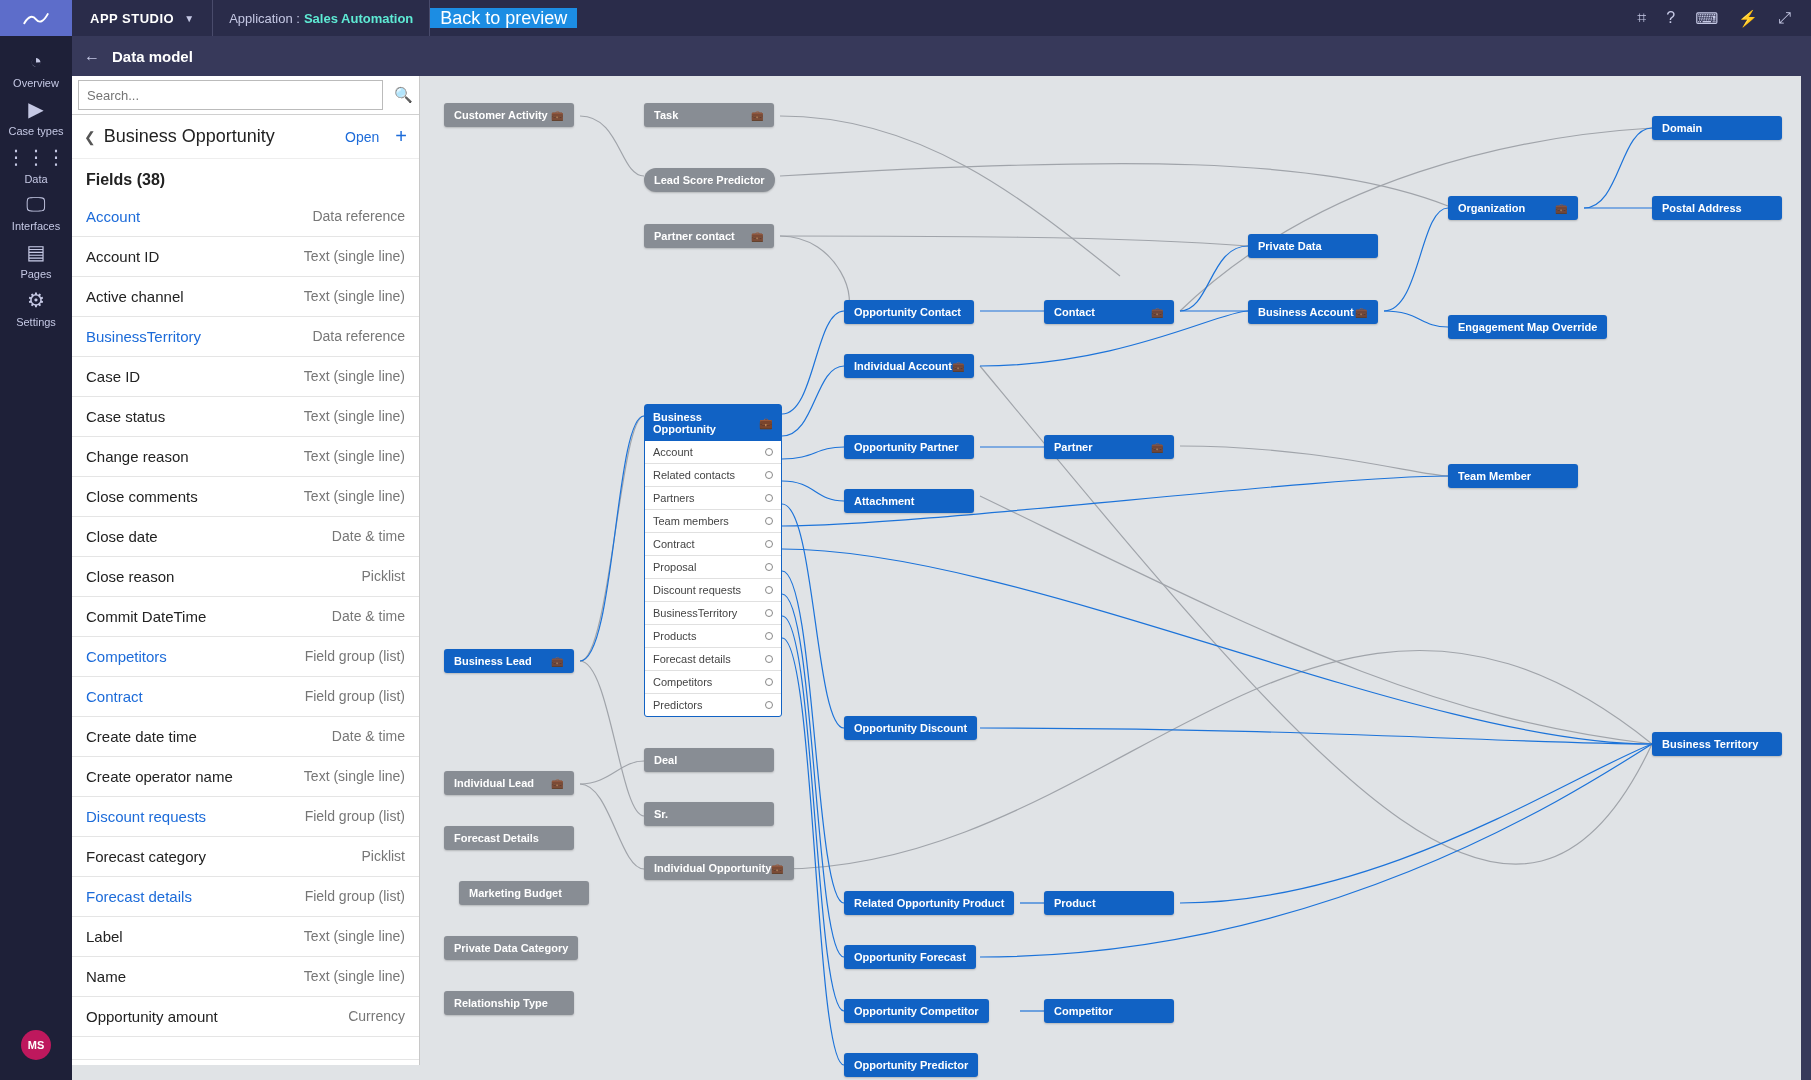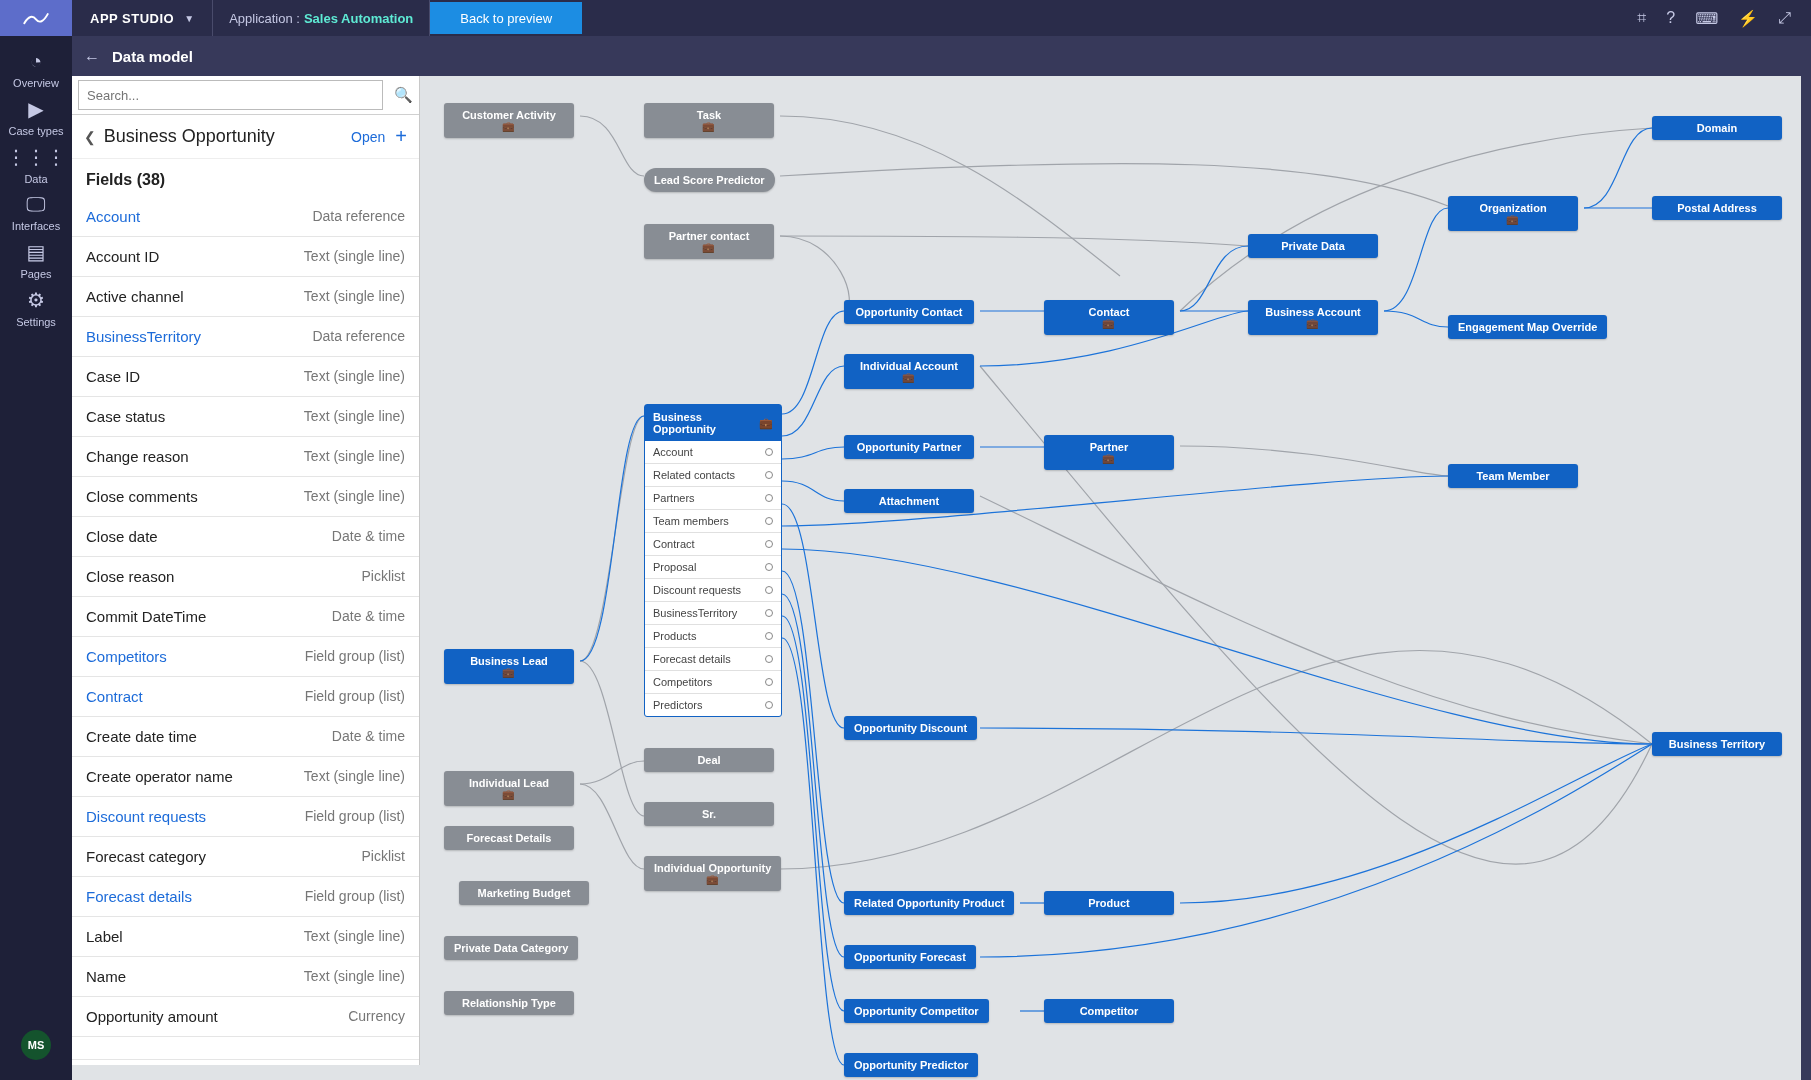--- a/index.html
+++ b/index.html
@@ -7,57 +7,57 @@
 
 
 .topbar { position: absolute; top: 0; left: 0; right: 0; height: 36px; background: #2a2c4a; display: flex; align-items: center; color: #fff; font-size: 13px; z-index: 50; }
 .logo-box { width: 72px; height: 36px; background: #5d6dca; display: flex; align-items: center; justify-content: center; }
 .logo-box svg { width: 26px; height: 18px; }
 .app-switch { display: flex; align-items: center; padding: 0 18px; gap: 10px; height: 36px; border-right: 1px solid #494b6b; }
 .app-switch .title { font-weight: 700; letter-spacing: 0.5px; }
 .caret { font-size: 10px; color: #c5c8e4; }
 .app-label { padding: 0 16px; color: #c5c8e4; height: 36px; display: flex; align-items: center; border-right: 1px solid #494b6b; }
 .app-label .appname { color: #5eead4; font-weight: 600; margin-left: 4px; }
-.preview-btn { background: #1c8de3; color: #fff; border: none; height: 32px; padding: 0 30px; font-size: 13px; cursor: pointer; }
+.preview-btn { background: #1c8de3; color: #fff; border: none; height: 20px; padding: 0 10px; font-size: 18px; cursor: pointer; }
 .top-icons { margin-left: auto; display: flex; gap: 20px; padding-right: 20px; color: #c5c8e4; font-size: 16px; }
 .top-icons span { cursor: pointer; }
 
 
 .subheader { position: absolute; top: 36px; left: 72px; right: 0; height: 40px; background: #37395a; display: flex; align-items: center; color: #fff; z-index: 45; }
 .back-arrow { width: 40px; text-align: center; cursor: pointer; color: #c5c8e4; font-size: 16px; }
 .breadcrumb { font-size: 15px; font-weight: 600; }
 
 
 .leftnav { position: absolute; top: 36px; left: 0; width: 72px; bottom: 0; background: #1e2038; display: flex; flex-direction: column; align-items: center; padding-top: 10px; gap: 18px; z-index: 40; }
 .nav-item { display: flex; flex-direction: column; align-items: center; gap: 4px; color: #c5c8e4; font-size: 11px; cursor: pointer; padding: 4px 0; }
 .nav-item .ni-icon { font-size: 20px; }
-.user-badge { position: absolute; bottom: 20px; width: 30px; height: 30px; border-radius: 50%; background: #14532d; color: #fff; display: flex; align-items: center; justify-content: center; font-size: 11px; font-weight: 600; }
+.user-badge { position: absolute; bottom: 20px; width: 30px; height: 30px; border-radius: 50%; background: #be185d; color: #fff; display: flex; align-items: center; justify-content: center; font-size: 11px; font-weight: 600; }
 
 
 .panel { position: absolute; top: 76px; left: 72px; width: 348px; bottom: 15px; background: #fff; border-right: 1px solid #c8c8c8; z-index: 30; display: flex; flex-direction: column; }
 .panel-search { display: flex; align-items: center; border-bottom: 1px solid #d0d0d0; }
 .panel-search input { flex: 1; border: 1px solid #bbb; height: 30px; margin: 4px 6px; padding: 0 8px; font-size: 13px; }
 .panel-search .sicon { width: 30px; text-align: center; font-size: 15px; cursor: pointer; }
 .panel-head { display: flex; align-items: center; padding: 10px 12px; border-bottom: 1px solid #eee; }
 .panel-head .ph-back { font-size: 14px; cursor: pointer; margin-right: 8px; color: #555; }
 .panel-head .ph-title { font-size: 18px; font-weight: 400; flex: 1; }
-.panel-head .ph-open { color: #1c6bd9; font-size: 14px; cursor: pointer; margin-right: 10px; }
+.panel-head .ph-open { color: #1c6bd9; font-size: 14px; cursor: pointer; margin-right: 16px; }
 .panel-head .ph-add { color: #1c6bd9; font-size: 20px; cursor: pointer; }
 .fields-header { padding: 12px 14px 8px; font-size: 16px; font-weight: 700; }
 .fields-list { flex: 1; overflow-y: auto; }
 .field-row { display: flex; justify-content: space-between; padding: 11px 14px; border-bottom: 1px solid #e5e5e5; font-size: 15px; cursor: pointer; }
 .field-row .fname { color: #222; }
 .field-row .fname.link { color: #1c6bd9; }
 .field-row .ftype { color: #777; font-size: 14px; }
 
 
 .canvas { position: absolute; top: 76px; left: 420px; right: 0; bottom: 0; background: #e0e3e6; overflow: hidden; }
 .canvas-scroll-right { position: absolute; right: 0; top: 0; width: 10px; height: 100%; background: #37395a; }
 
-.node { position: absolute; border-radius: 3px; color: #fff; font-size: 11px; font-weight: 700; padding: 6px 10px; min-width: 130px; display: flex; align-items: center; justify-content: space-between; box-shadow: 0 1px 2px rgba(0,0,0,0.2); flex-direction: column; }
+.node { position: absolute; border-radius: 3px; color: #fff; font-size: 11px; font-weight: 700; padding: 6px 10px; min-width: 130px; display: flex; align-items: center; justify-content: space-between; box-shadow: 0 1px 2px rgba(0,0,0,0.2); }
 .node.gray { background: #888d94; }
 .node.gray-round { background: #888d94; border-radius: 14px; }
 .node.blue { background: #1162c4; }
 .node .case-icon { font-size: 10px; opacity: 0.9; }
 
 .expanded-box { position: absolute; background: #fff; border: 1px solid #1162c4; border-radius: 3px; font-size: 11px; width: 138px; }
 .expanded-box .eb-head { background: #1162c4; color: #fff; padding: 6px 8px; font-weight: 700; display: flex; justify-content: space-between; align-items: center; }
 .expanded-box .eb-row { padding: 5px 8px; border-bottom: 1px solid #e0e0e0; color: #444; display: flex; justify-content: space-between; align-items: center; font-weight: 500; }
 .expanded-box .eb-row:last-child { border-bottom: none; }
 .eb-dot { width: 8px; height: 8px; border: 1px solid #888; border-radius: 50%; background: #fff; }

